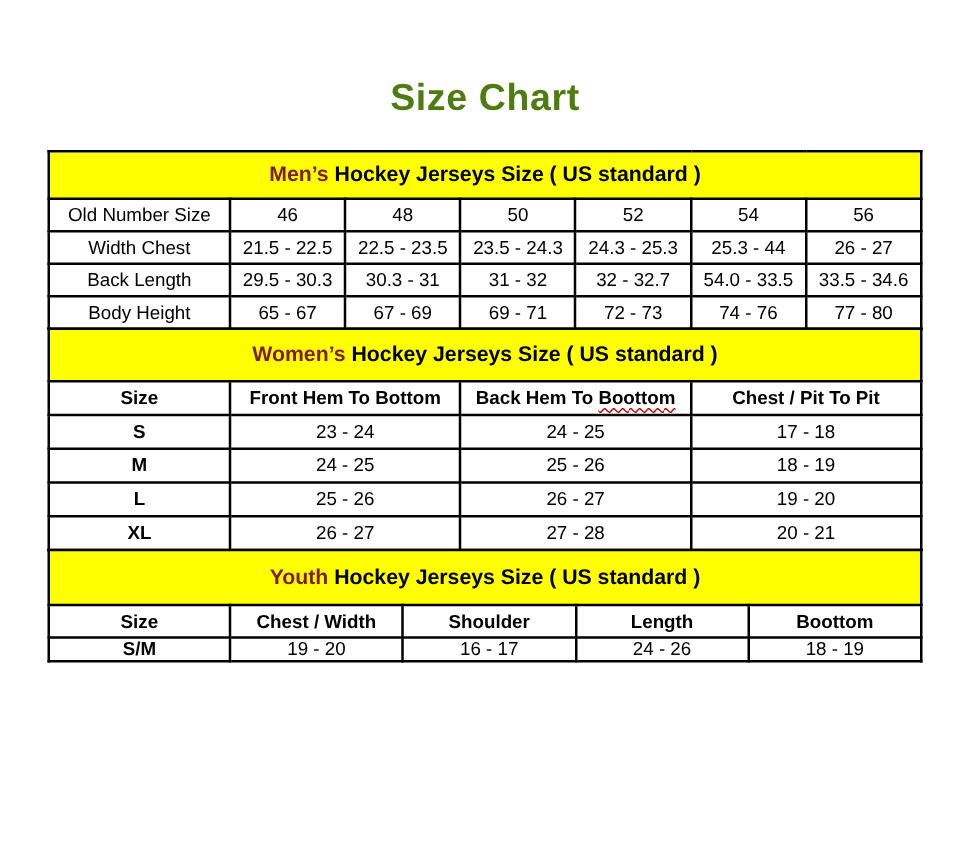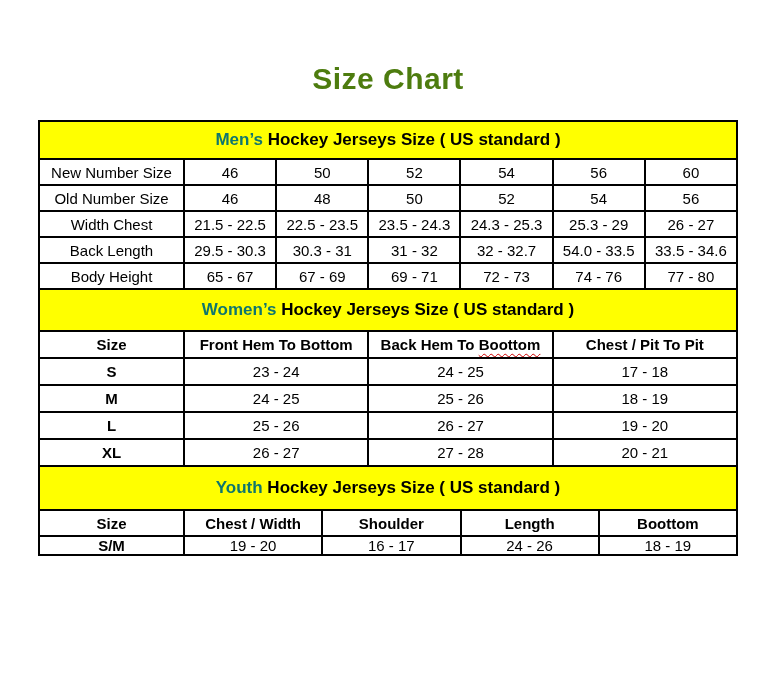--- a/index.html
+++ b/index.html
@@ -43,21 +43,21 @@
     font-size: 15px;
     font-weight: 400;
     padding: 0 2px;
     overflow: hidden;
   }
   .caption-cell {
     background: #ffff00;
     font-size: 17px;
     font-weight: 700;
   }
-  .caption-highlight { color: #0f766e; }
+  .caption-highlight { color: #7f1d1d; }
   th { font-weight: 700; }
   .row-label-bold { font-weight: 700; }
   
   .t-mens  .caption-cell { height: 38px; }
   .t-mens  th            { height: 26px; }
   .t-mens  .data-row td  { height: 26px; }
   .t-women .caption-cell { height: 42px; }
   .t-women th            { height: 27px; }
   .t-women .data-row td  { height: 27px; }
   .t-youth .caption-cell { height: 44px; }
@@ -90,44 +90,35 @@
           <col>
           <col>
       </colgroup>
       <tbody>
           <tr>
         <td class="caption-cell" colspan="7">
           <span class="caption-highlight">Men’s</span><span> Hockey Jerseys Size ( US standard )</span>
         </td>
       </tr>
       <tr class="data-row">
-        <td>New Number Size</td>
-        <td>46</td>
-        <td>50</td>
-        <td>52</td>
-        <td>54</td>
-        <td>56</td>
-        <td>60</td>
-      </tr>
-      <tr class="data-row">
         <td>Old Number Size</td>
         <td>46</td>
         <td>48</td>
         <td>50</td>
         <td>52</td>
         <td>54</td>
         <td>56</td>
       </tr>
       <tr class="data-row">
         <td>Width Chest</td>
         <td>21.5 - 22.5</td>
         <td>22.5 - 23.5</td>
         <td>23.5 - 24.3</td>
         <td>24.3 - 25.3</td>
-        <td>25.3 - 29</td>
+        <td>25.3 - 44</td>
         <td>26 - 27</td>
       </tr>
       <tr class="data-row">
         <td>Back Length</td>
         <td>29.5 - 30.3</td>
         <td>30.3 - 31</td>
         <td>31 - 32</td>
         <td>32 - 32.7</td>
         <td>54.0 - 33.5</td>
         <td>33.5 - 34.6</td>

